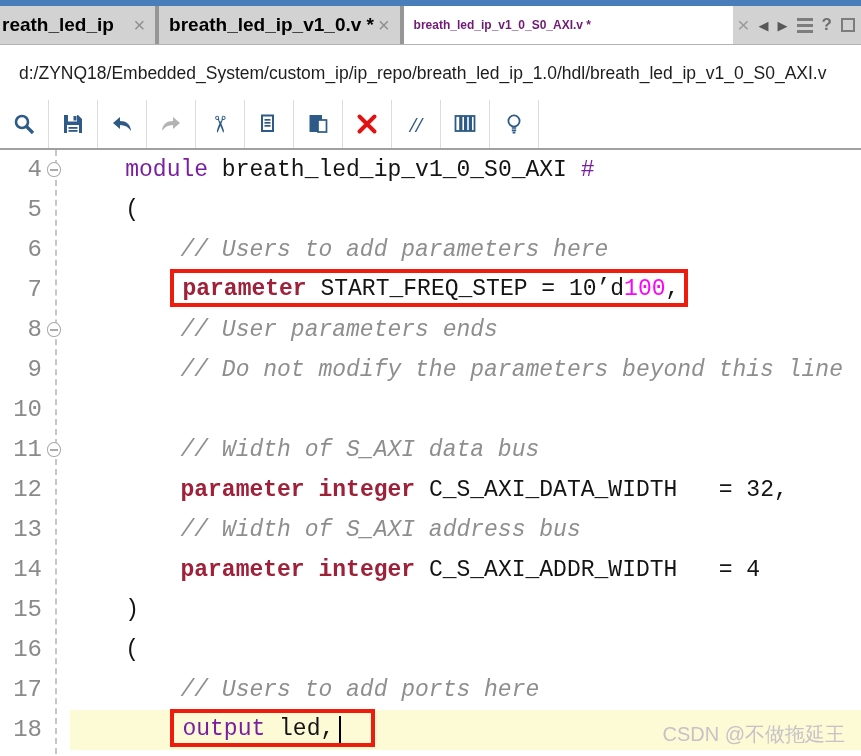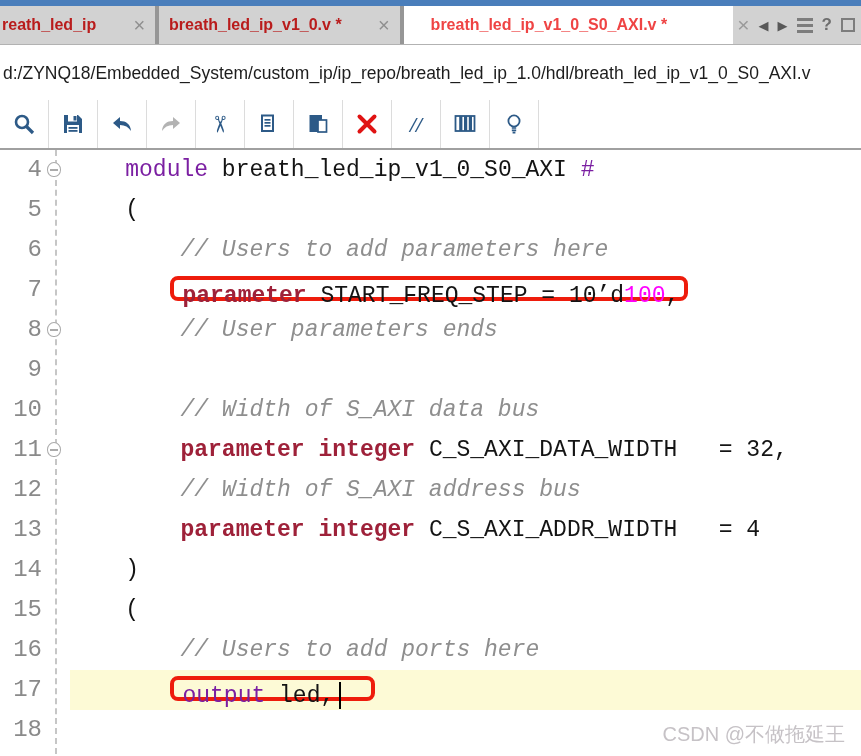--- a/index.html
+++ b/index.html
@@ -9,34 +9,34 @@
 
   
   .tabbar { position:relative; height:45px; background:#d2d2d2; border-bottom:1px solid #b2b2b2; }
   .tab-strip-accent { position:absolute; top:0; left:0; right:0; height:6px; background:var(--accent-blue,#4a7ebb); }
   .tabs-row { position:absolute; top:6px; left:0; right:0; height:38px; display:flex; align-items:stretch; }
   .tab { display:flex; align-items:center; padding:0 8px 0 10px; background:#d2d2d2;
          border-right:4px solid #969696; cursor:default; overflow:hidden; white-space:nowrap; }
   .tab.t1 { width:162px; padding-left:2px; }
   .tab.t2 { width:249px; }
   .tab.active { width:336px; background:#ffffff; border-right:none; }
-  .tab-label { font-size:16px; font-weight:bold; color:#b91c1c; overflow:hidden; white-space:nowrap; }
-  .tab.active .tab-label { color:#ef4444; font-size:16px;margin-left:17px; }
+  .tab-label { font-size:19px; font-weight:bold; color:#000000; overflow:hidden; white-space:nowrap; }
+  .tab.active .tab-label { color:#701a75; font-size:12px; }
   .tab-close { margin-left:auto; color:#8f8f8f; font-size:20px; line-height:20px; padding:0 2px; }
   .tab-nav { display:flex; align-items:center; gap:9px; padding:0 6px 0 4px; height:100%; }
   .tn { color:#6e6e6e; text-align:center; }
   .tn.close-all { font-size:21px; color:#9a9a9a; }
   .tn.arrow { font-size:13px; color:#585858; }
   .tn.help { font-size:17px; font-weight:bold; }
   .hamburger { display:flex; flex-direction:column; gap:3px; }
   .hamburger i { display:block; width:16px; height:3px; background:#7d7d7d; }
   .floatbox { width:14px; height:14px; border:2px solid #7d7d7d; }
 
   
-  .pathbar { height:55px; line-height:57px; background:#fff; padding-left:3px;
+  .pathbar { height:55px; line-height:57px; background:#fff; padding-left:19px;
              font-size:17.5px; color:#1d1d1d; white-space:nowrap; }
 
   
   .toolbar { height:50px; background:#fff; border-bottom:2px solid #a0a0a0; display:flex; align-items:stretch; }
   .tb-cell { width:49px; display:flex; align-items:center; justify-content:center;
              border-right:1px solid #dcdcdc; color:var(--tb-blue,#2d5a87); }
   .tb-cell.disabled { color:#b3b3b3; }
   .tb-cell.danger { color:var(--tb-red,#e01313); }
   .glyph { font-size:23px; line-height:23px; display:inline-block; }
   .glyph.slash { font-style:italic; font-weight:bold; font-size:22px; font-family:"Liberation Serif",serif; }
@@ -53,22 +53,22 @@
           border:1px solid #ababab; border-radius:50% 50% 46% 46%; z-index:2; }
   .fold::after { content:""; position:absolute; left:2px; right:2px; top:6px; border-top:2px solid #ababab; }
   .code-lines { flex:1; overflow:hidden; }
   .line { height:40px; line-height:40px; white-space:pre; font-size:23px; color:#141414; }
   .line.hl { background:var(--hl,#fdfad6); }
   .tok-kw  { color:var(--kw,#7b1fa2);text-align:center; }
   .tok-kw2 { color:var(--kw2,#9e2139); font-weight:bold; }
   .tok-cm  { color:var(--cm,#8e8e8e); font-style:italic;text-align:center; }
   .tok-num { color:var(--num,#ff00ff); }
   .tok-pl  { color:#141414; }
-  .redbox { display:inline-block; vertical-align:middle; line-height:32px; height:25px;
-            border:4px solid var(--accent-red,#ee1c0c); border-radius:8px;
+  .redbox { display:inline-block; vertical-align:middle; line-height:32px; height:38px;
+            border:4px solid var(--accent-red,#ee1c0c); border-radius:0;
             padding:0 5px 12px 8px; margin-left:-10px; margin-top:-3px; }
   .redbox.with-cursor { padding-right:30px; }
   .cursor { display:inline-block; width:2px; height:27px; background:#000; vertical-align:middle; margin-left:5px; }
 
   .watermark { position:absolute; right:16px; bottom:8px; font-size:20px; color:#c6c2c6; z-index:5; }
 </style>
 </head>
 <body>
 
 <div class="app">
@@ -223,20 +223,21 @@
         <div class="grow">
           <span class="lnum">18</span>
         </div>
       </div>
     <div class="code-lines">
         <div class="line"><span>    </span><span class="tok-kw">module</span><span class="tok-pl"> breath_led_ip_v1_0_S0_AXI </span><span class="tok-kw">#</span></div>
         <div class="line"><span>    </span><span class="tok-pl">(</span></div>
         <div class="line"><span>        </span><span class="tok-cm">// Users to add parameters here</span></div>
         <div class="line"><span>        </span><span class="redbox"><span class="tok-kw2">parameter</span><span class="tok-pl"> START_FREQ_STEP = 10’d</span><span class="tok-num">100</span><span class="tok-pl">,</span></span></div>
         <div class="line"><span>        </span><span class="tok-cm">// User parameters ends</span></div>
+        <div class="line"><span>        </span><span class="tok-cm">// Do not modify the parameters beyond this line</span></div>
         <div class="line"><span></span></div>
         <div class="line"><span>        </span><span class="tok-cm">// Width of S_AXI data bus</span></div>
         <div class="line"><span>        </span><span class="tok-kw2">parameter</span><span class="tok-pl"> </span><span class="tok-kw2">integer</span><span class="tok-pl"> C_S_AXI_DATA_WIDTH   = 32,</span></div>
         <div class="line"><span>        </span><span class="tok-cm">// Width of S_AXI address bus</span></div>
         <div class="line"><span>        </span><span class="tok-kw2">parameter</span><span class="tok-pl"> </span><span class="tok-kw2">integer</span><span class="tok-pl"> C_S_AXI_ADDR_WIDTH   = 4</span></div>
         <div class="line"><span>    </span><span class="tok-pl">)</span></div>
         <div class="line"><span>    </span><span class="tok-pl">(</span></div>
         <div class="line"><span>        </span><span class="tok-cm">// Users to add ports here</span></div>
         <div class="line hl"><span>        </span><span class="redbox with-cursor"><span class="tok-kw">output</span><span class="tok-pl"> led,</span><span class="cursor"></span></span></div>
       </div>

